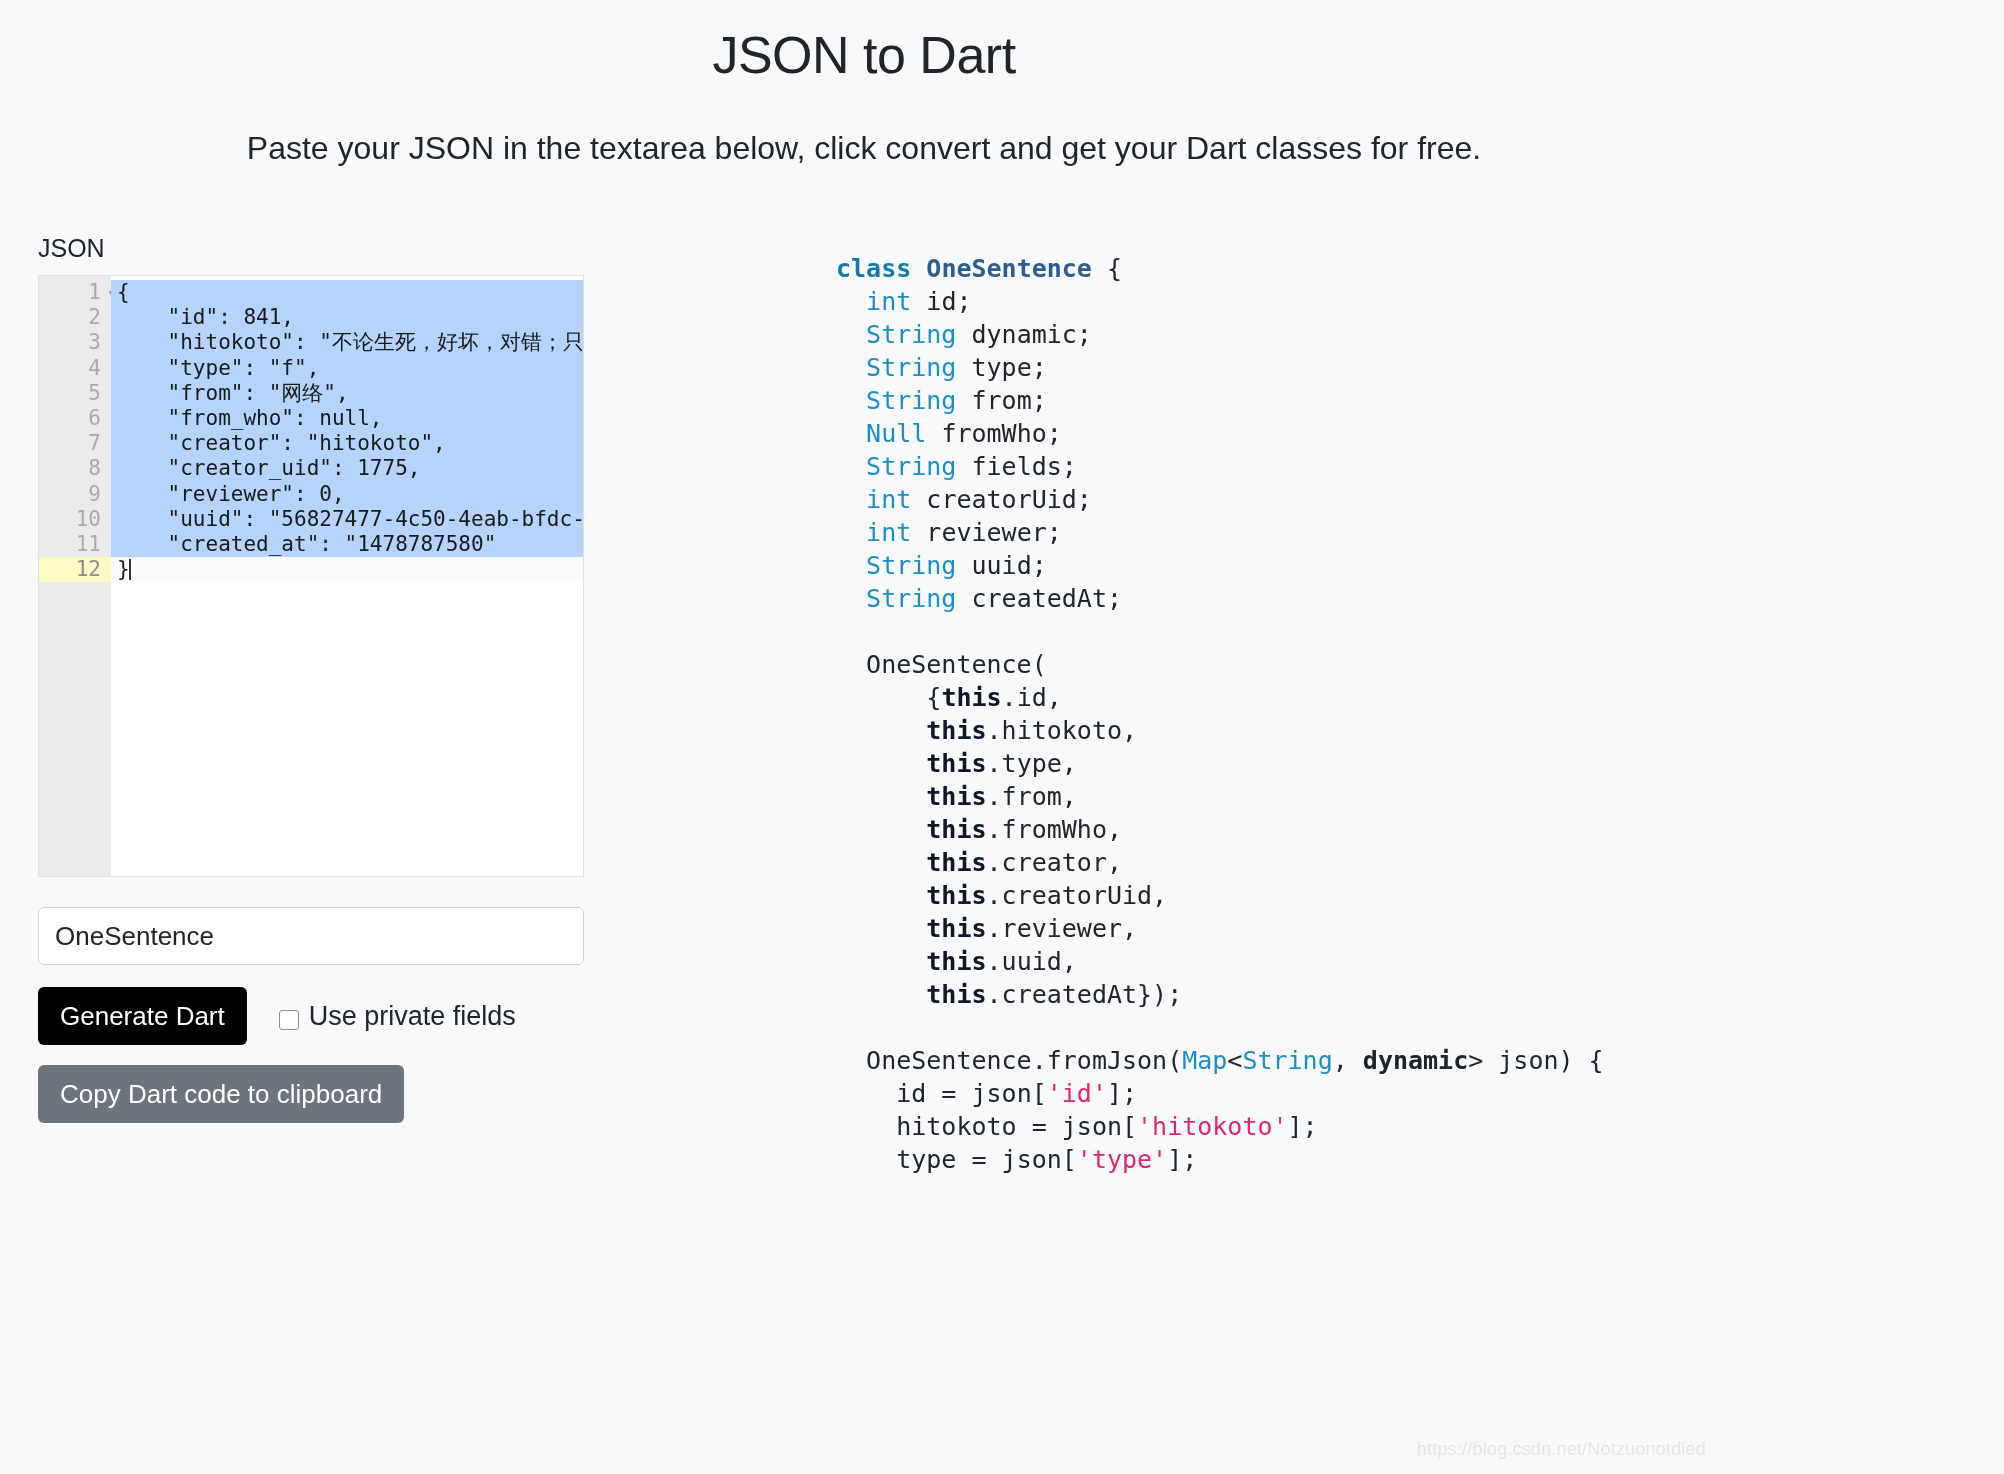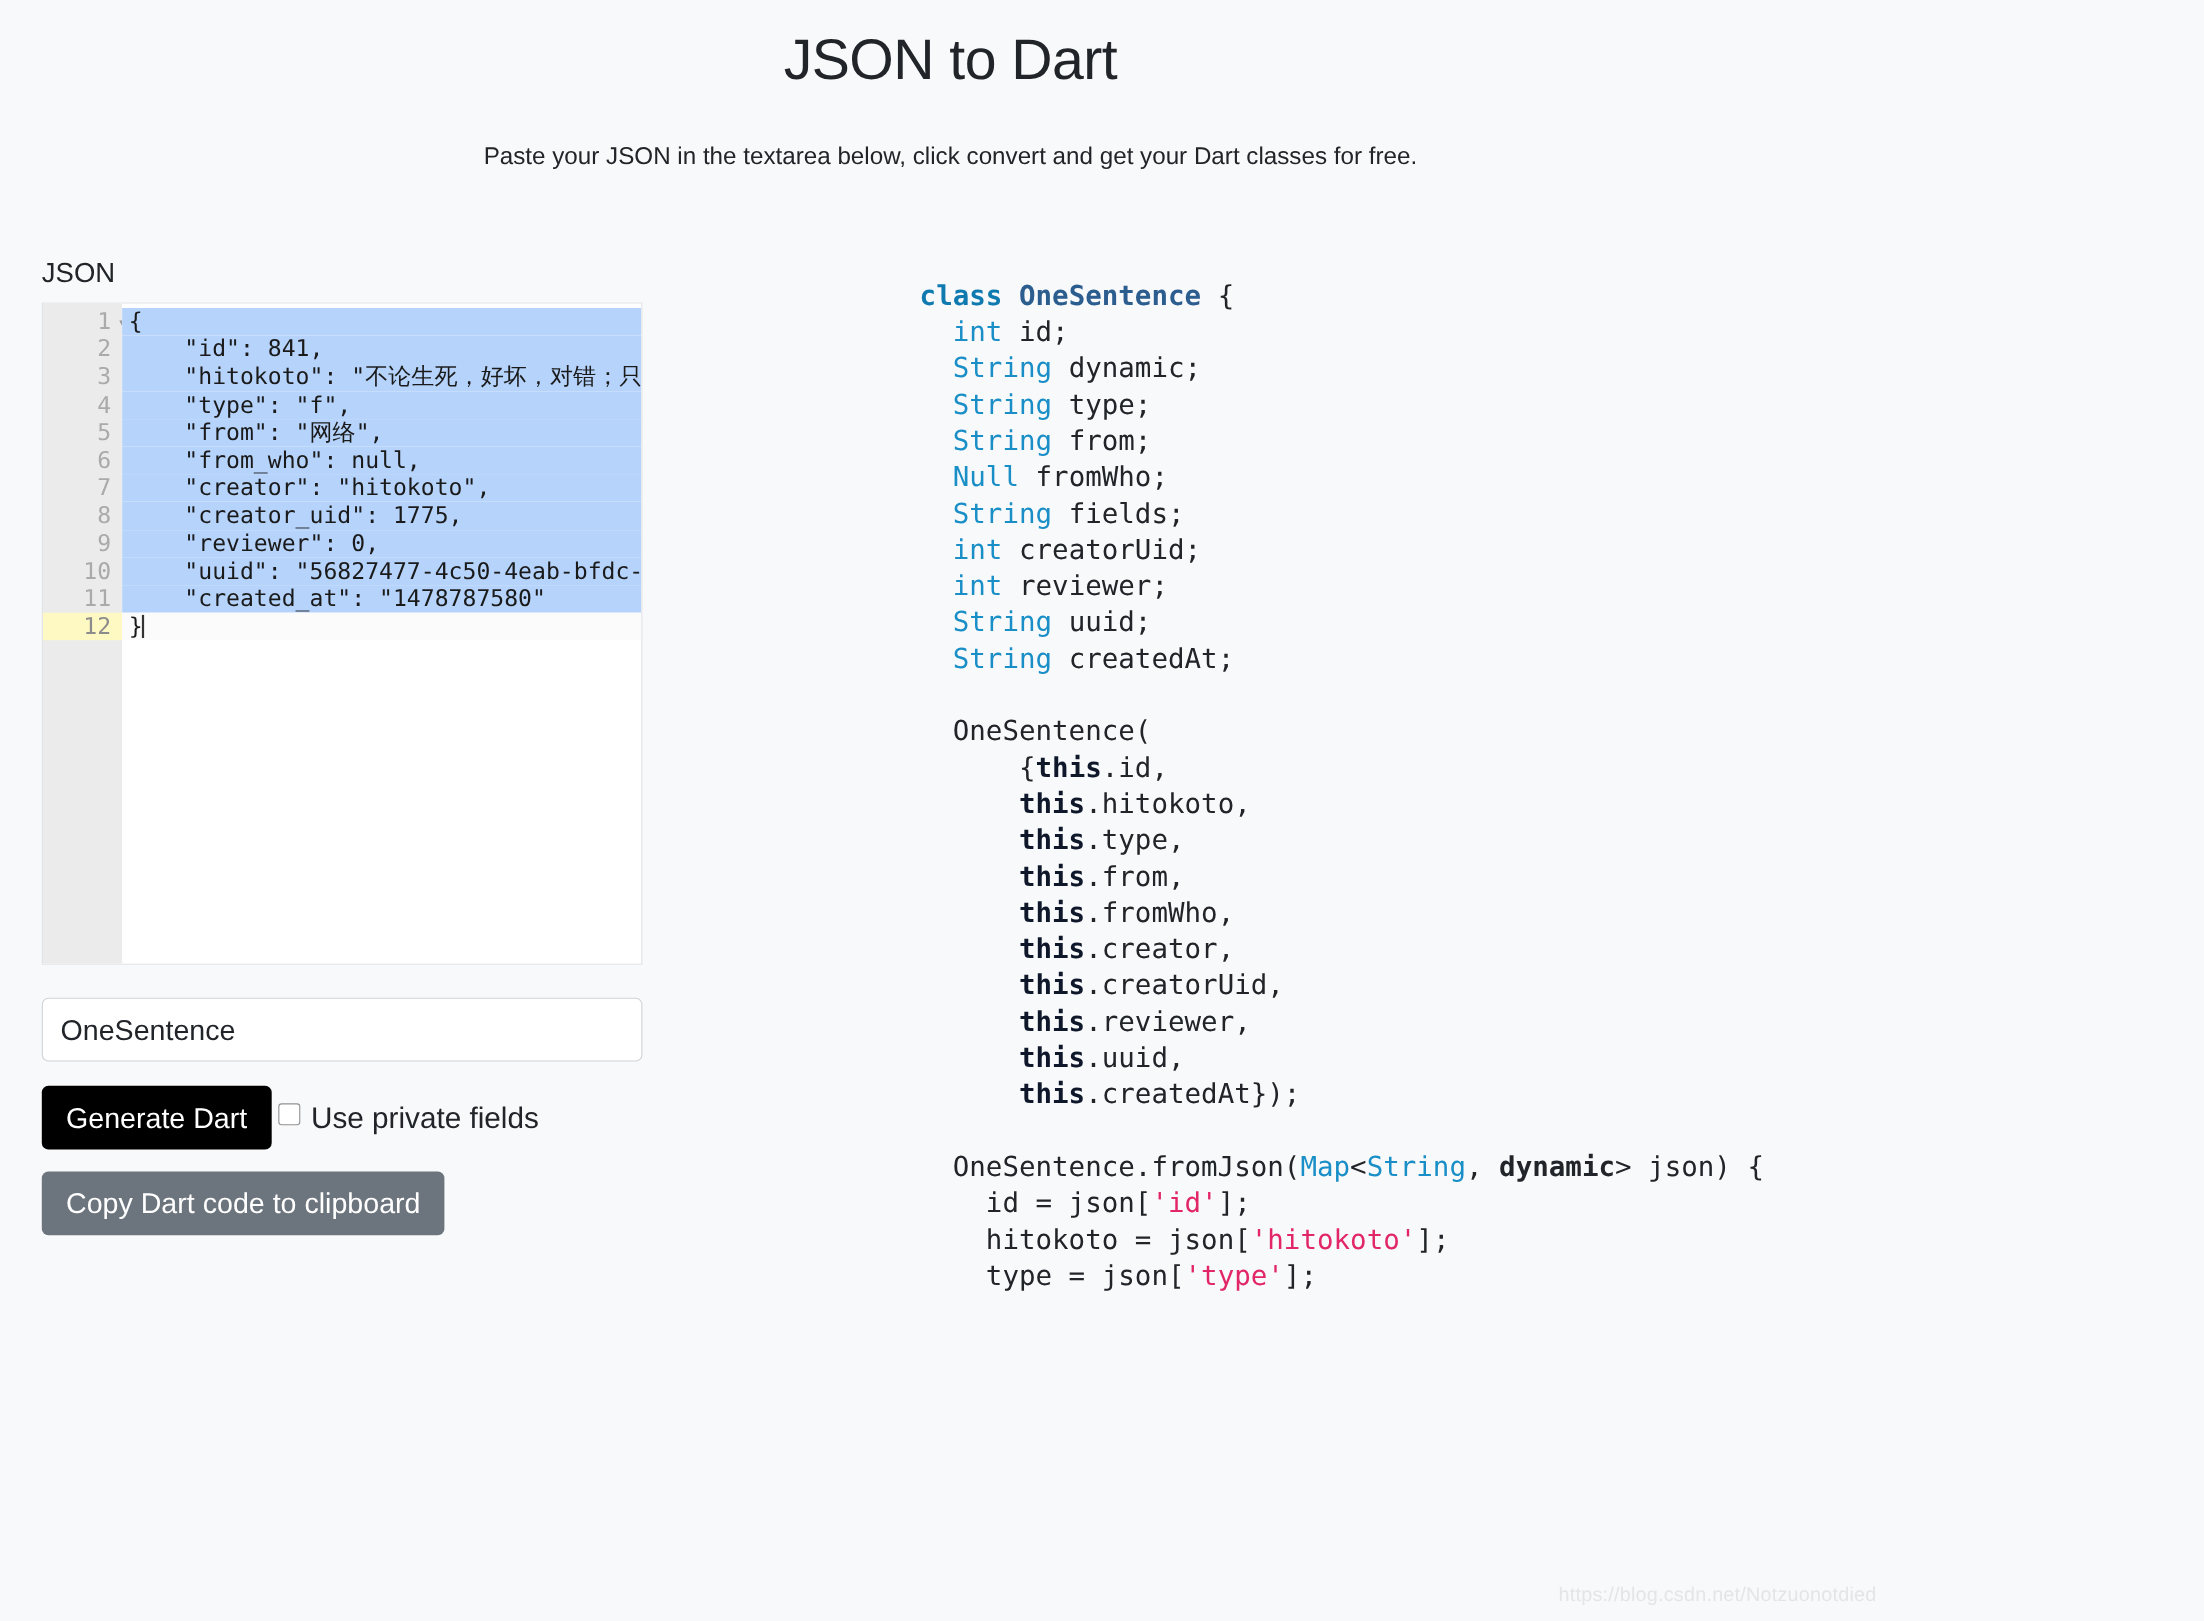--- a/index.html
+++ b/index.html
@@ -17,21 +17,21 @@
   .header { padding-top: 24px; text-align: center; }
   .page-title {
     font-size: 52px;
     font-weight: 400;
     color: #212529;
     margin: 0;
     line-height: 1.2;
     letter-spacing: -0.5px;
   }
   .page-subtitle {
-    font-size: 22px;
+    font-size: 32px;
     font-weight: 400;
     color: #212529;
     margin: 42px 0 0 0;
     line-height: 1.3;
   }
 
   
   .columns {
     position: absolute;
     top: 236px;
@@ -149,22 +149,22 @@
     background: #000000;
     padding: 16px 22px;
   }
   .btn-secondary {
     background: #6c757d;
     padding: 16px 22px;
     margin-top: 20px;
   }
   .check-wrap {
     display: flex;
-    align-items: flex-start;
-    margin-left: 6px;
+    align-items: flex-end;
+    margin-left: 32px;
   }
   .checkbox {
     width: 20px;
     height: 20px;
     border: 1px solid #919191;
     border-radius: 3px;
     background: #fff;
     display: inline-block;
     flex: 0 0 20px;
   }

